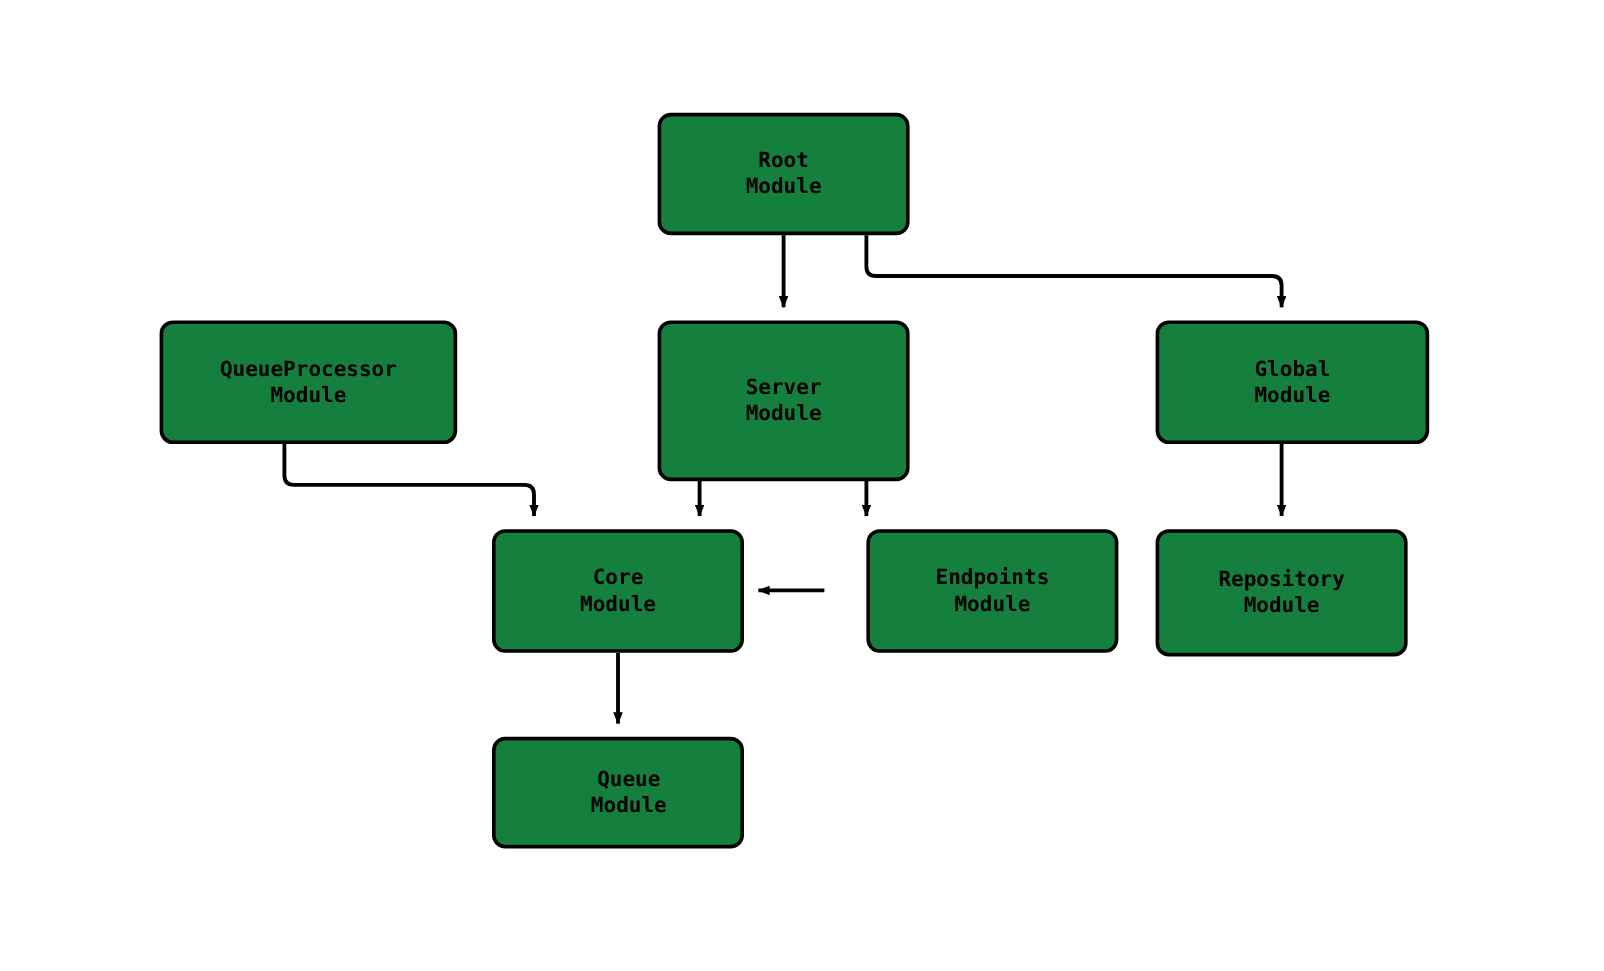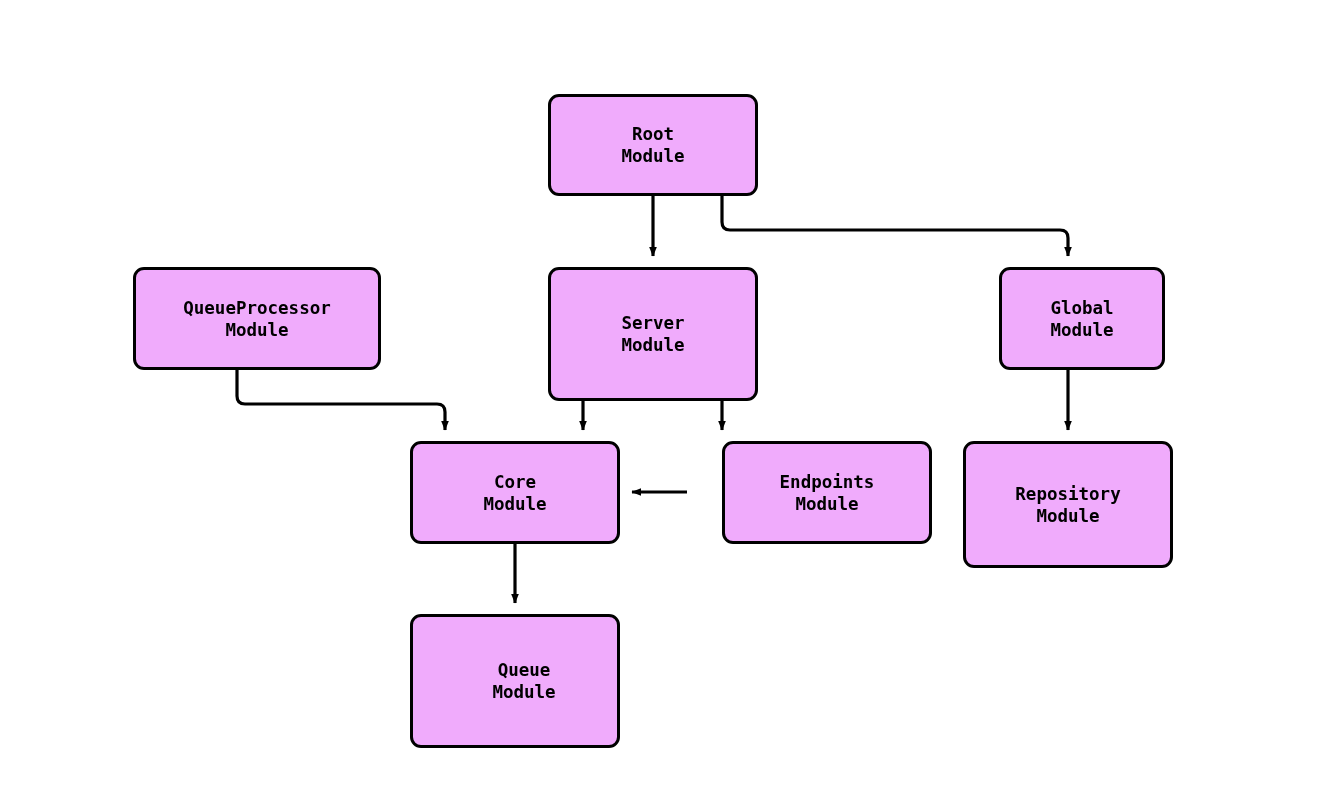--- a/index.html
+++ b/index.html
@@ -23,21 +23,21 @@
   #edge-layer {
     position: absolute;
     left: 0;
     top: 0;
     width: 1337px;
     height: 809px;
   }
   .node {
     position: absolute;
     box-sizing: border-box;
-    background: #f0abfc;
+    background: #15803d;
     border: 3.5px solid #000000;
     border-radius: 11px;
     display: flex;
     flex-direction: column;
     align-items: center;
     justify-content: center;
     z-index: 2;
   }
   .node-label {
     font-family: "DejaVu Sans Mono", "Liberation Mono", monospace;
@@ -79,35 +79,35 @@
 Module</div>
       </div>
       <div class="node" style="left: 133px; top: 267px; width: 248px; height: 103px;">
         <div class="node-label">QueueProcessor
 Module</div>
       </div>
       <div class="node" style="left: 548px; top: 267px; width: 210px; height: 134px;">
         <div class="node-label">Server
 Module</div>
       </div>
-      <div class="node" style="left: 963px; top: 267px; width: 166px; height: 103px; margin-left: 36px;">
+      <div class="node" style="left: 963px; top: 267px; width: 228px; height: 103px;">
         <div class="node-label">Global
 Module</div>
       </div>
       <div class="node" style="left: 410px; top: 441px; width: 210px; height: 103px;">
         <div class="node-label">Core
 Module</div>
       </div>
       <div class="node" style="left: 722px; top: 441px; width: 210px; height: 103px;">
         <div class="node-label">Endpoints
 Module</div>
       </div>
-      <div class="node" style="left: 963px; top: 441px; width: 210px; height: 127px; align-items: center;">
+      <div class="node" style="left: 963px; top: 441px; width: 210px; height: 106px; align-items: center;">
         <div class="node-label">Repository
 Module</div>
       </div>
-      <div class="node" style="left: 410px; top: 614px; width: 210px; height: 134px; padding-left: 18px;">
+      <div class="node" style="left: 410px; top: 614px; width: 210px; height: 93px; padding-left: 18px;">
         <div class="node-label">Queue
 Module</div>
       </div>
     </div>
 
 </div>
 
 </body></html>

